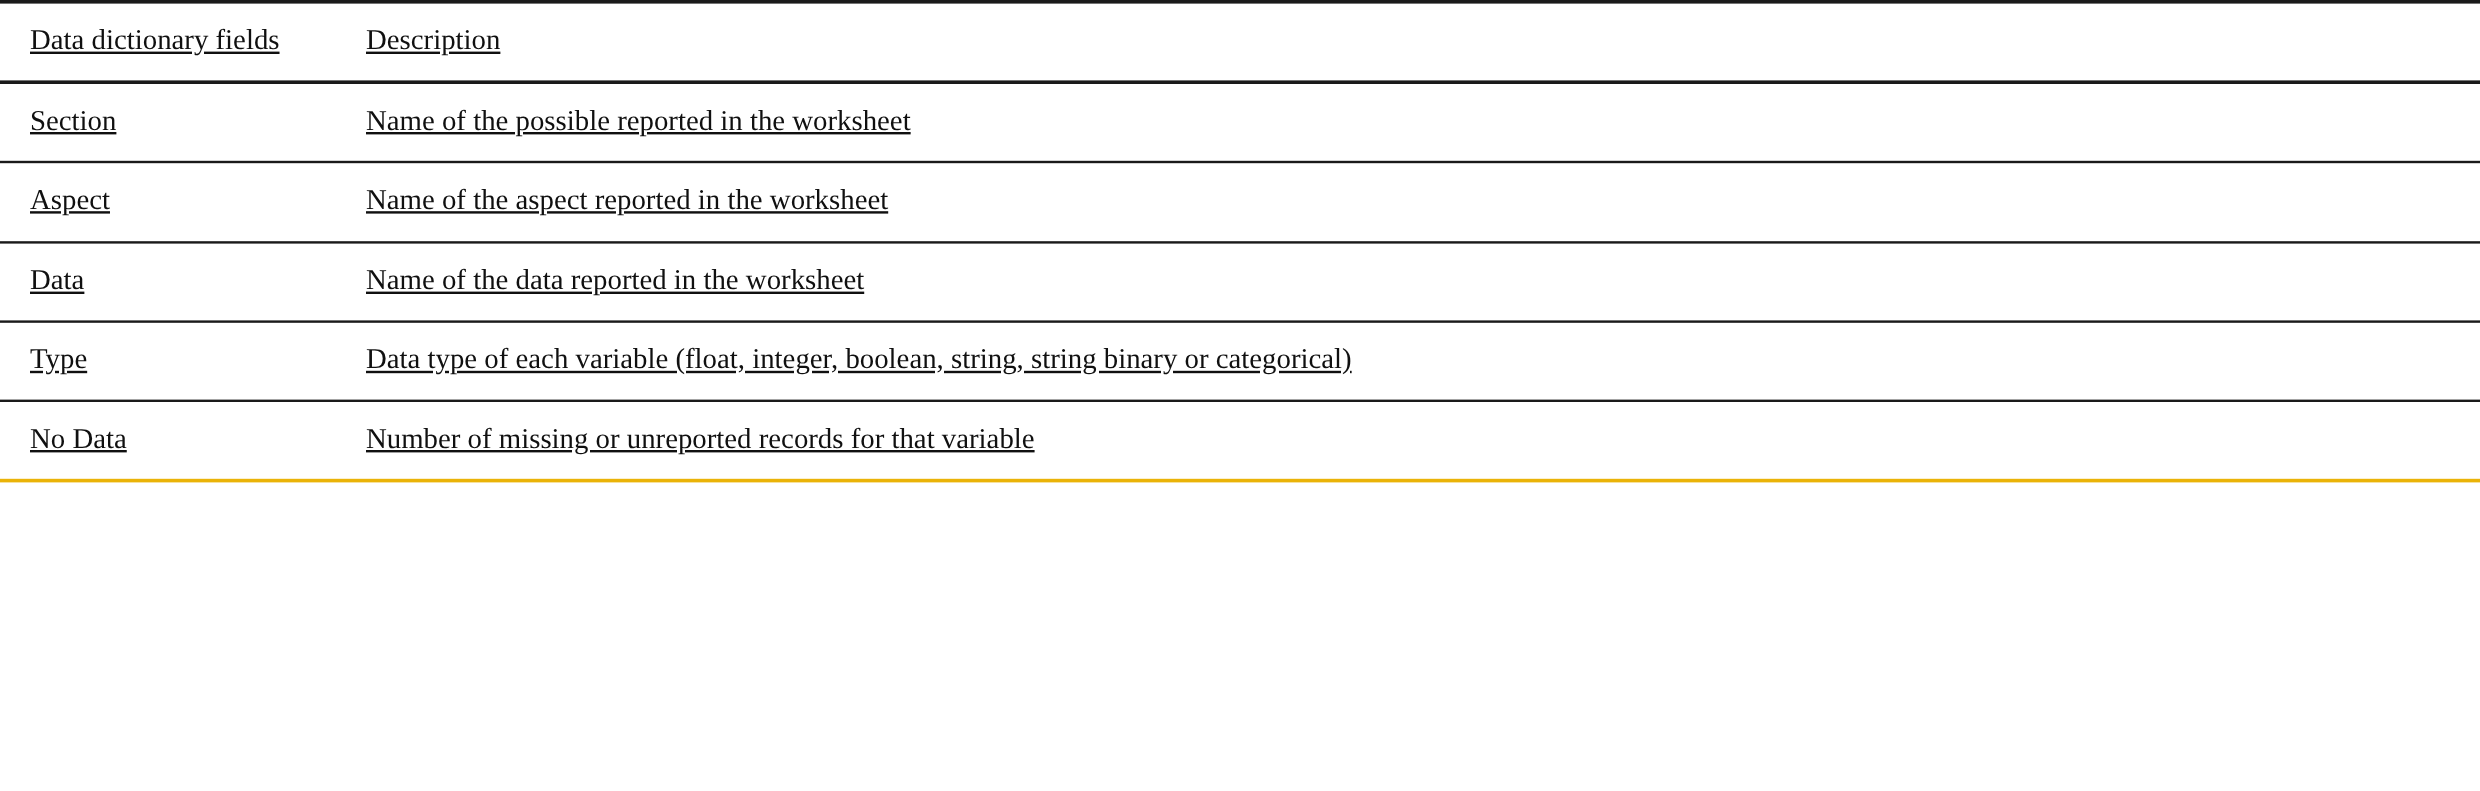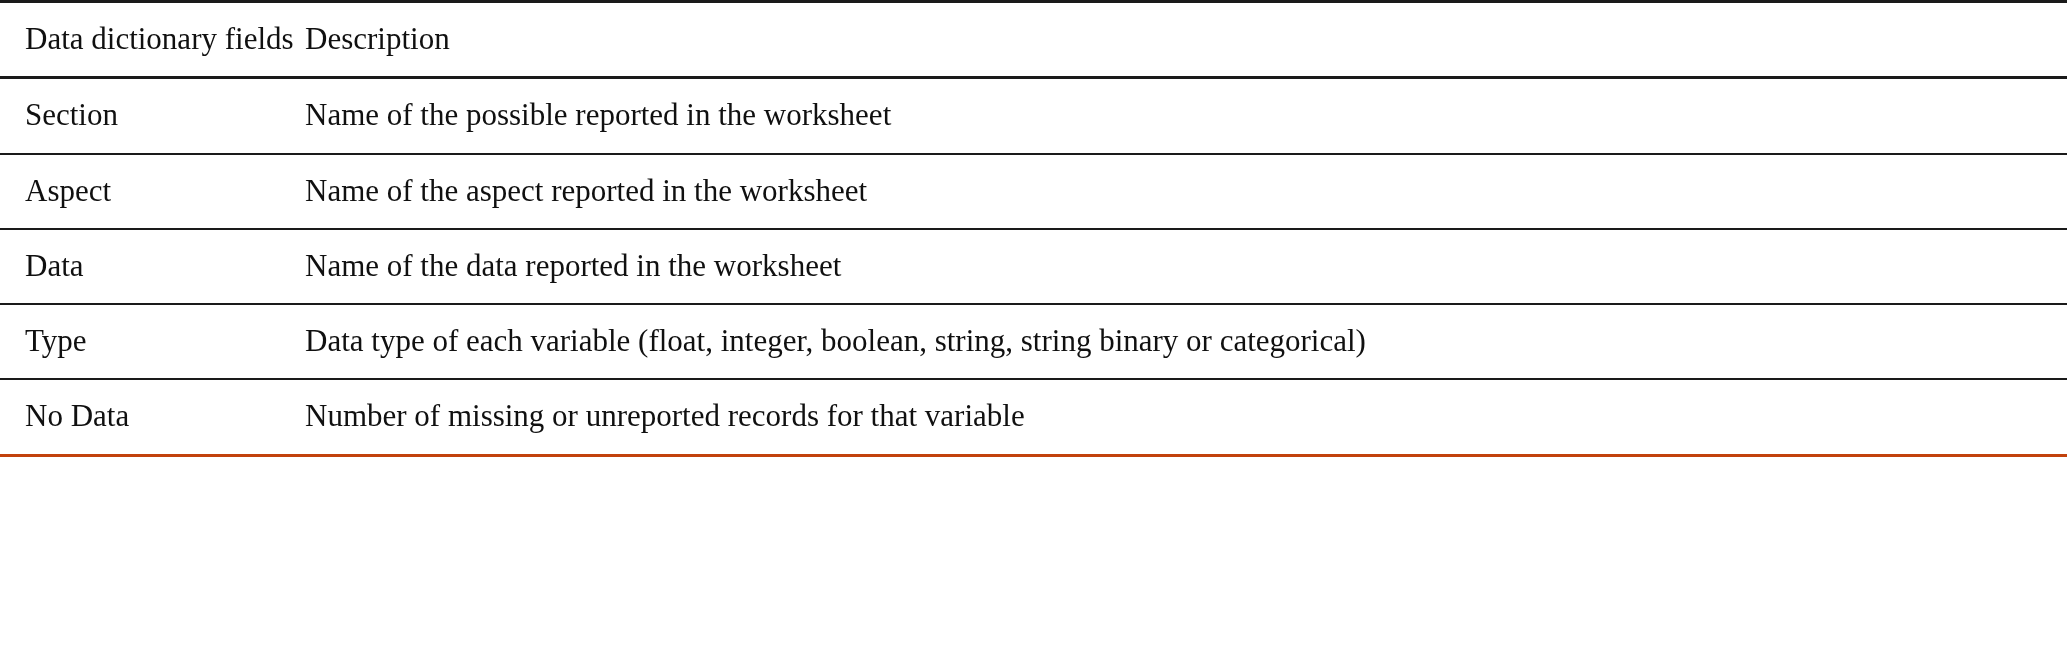--- a/index.html
+++ b/index.html
@@ -20,22 +20,23 @@
     width: 2067px;
     height: 659px;
     box-sizing: border-box;
     position: relative;
   }
 
   table.dict-table {
     width: 2067px;
     border-collapse: collapse;
     table-layout: fixed;
-    font-size: 31px;
+    font-size: 24px;
     line-height: 1.30;
+    text-decoration: underline;
   }
 
   table.dict-table col.col-field { width: 305px; }
   table.dict-table col.col-desc  { width: 1762px; }
 
   
   table.dict-table thead tr.header-row > th {
     border-top: 3px solid #1a1a1a;
     border-bottom: 3px solid #1a1a1a;
   }
@@ -58,21 +59,21 @@
   table.dict-table td.cell-desc {
     padding-left: 0;
     padding-right: 44px;
   }
 
   table.dict-table tbody tr > td {
     border-bottom: 2.5px solid #1a1a1a;
   }
 
   table.dict-table tbody tr:last-child > td {
-    border-bottom: 3px solid #c2410c;
+    border-bottom: 3px solid #eab308;
   }
 
   .cell-text {
     display: block;
     white-space: pre-wrap;
   }
 
   
   tr.row-tall > td {
     padding-bottom: 18px;

